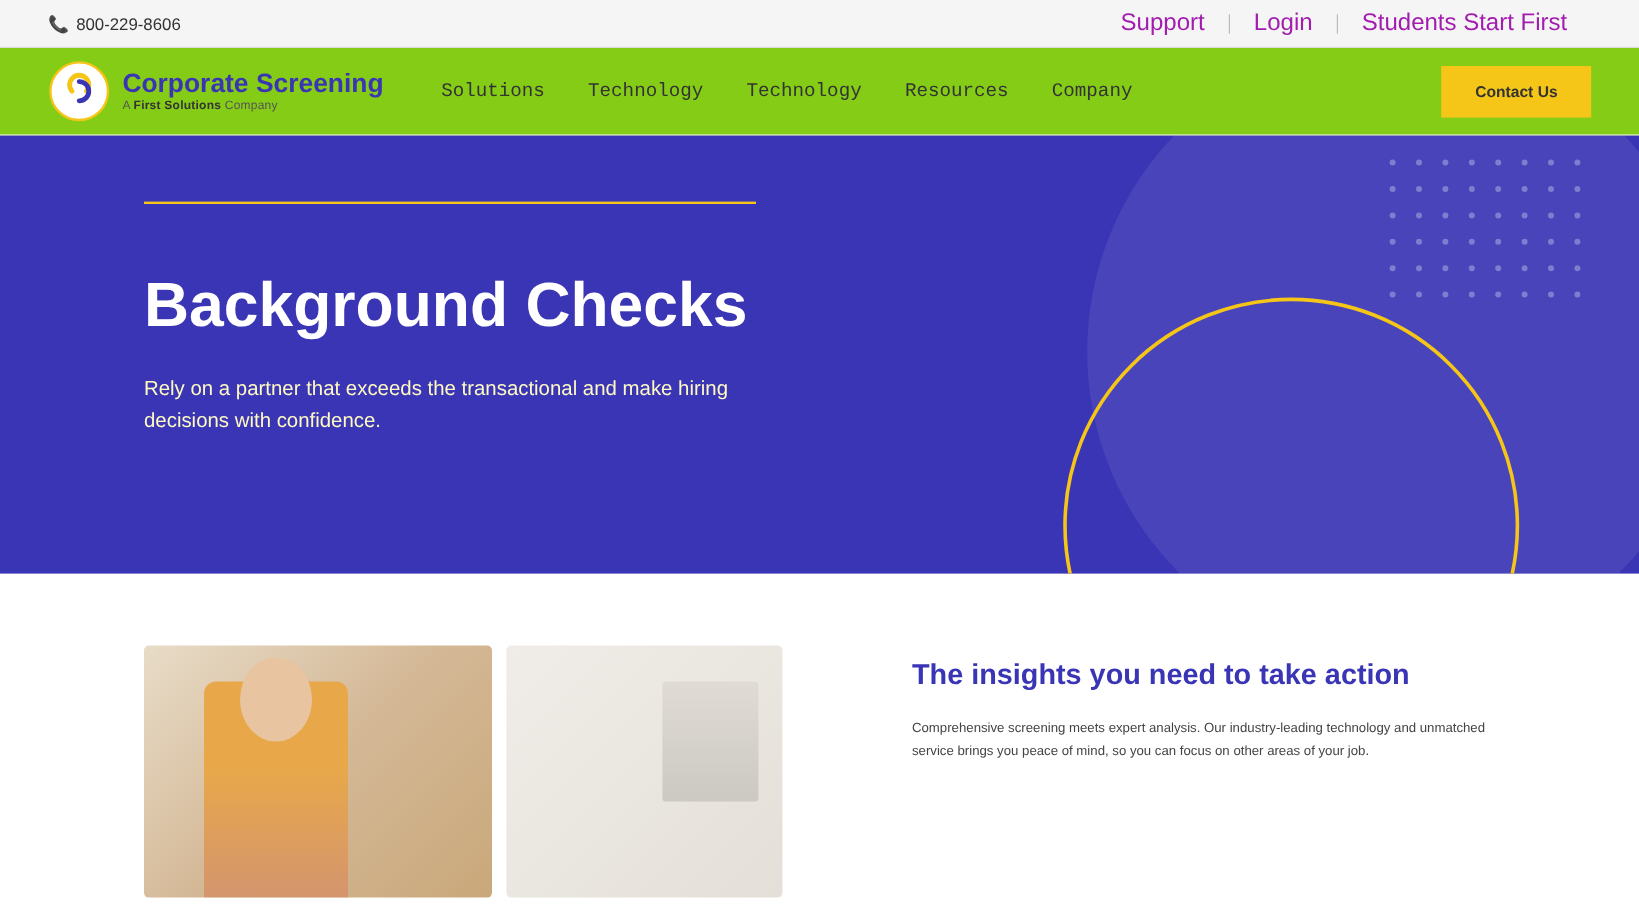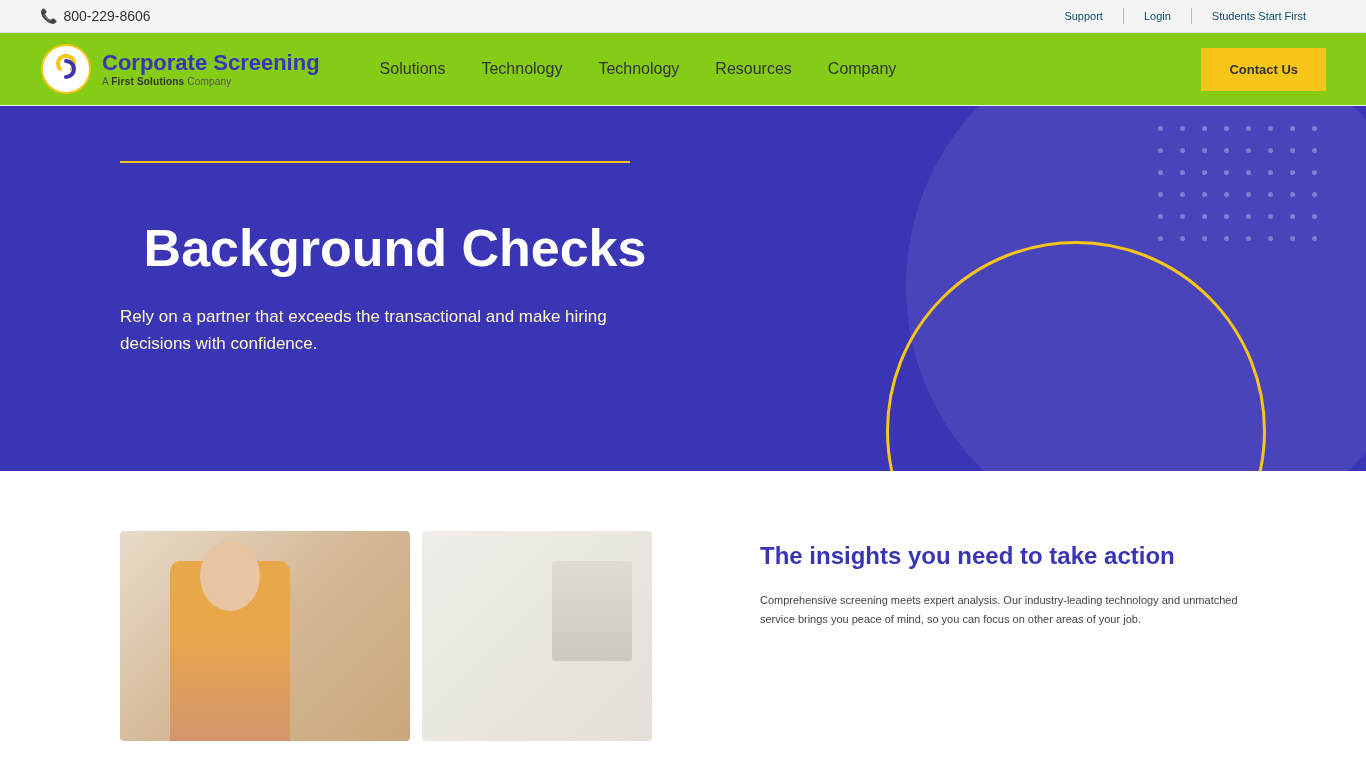--- a/index.html
+++ b/index.html
@@ -22,22 +22,22 @@
       gap: 6px;
       font-size: 14px;
       color: #333;
     }
     .top-bar-links {
       display: flex;
       align-items: center;
       gap: 0;
     }
     .top-bar-link {
-      font-size: 11px;
-      color: #0c4a6e;
+      font-size: 20px;
+      color: #a21caf;
       text-decoration: none;
       padding: 0 20px;
       cursor: pointer;
     }
     .top-bar-divider {
       width: 1px;
       height: 16px;
       background: #bbb;
     }
 
@@ -76,22 +76,23 @@
     }
     .logo-sub span {
       font-weight: bold;
       color: #333;
     }
 
     .nav {
       display: flex;
       align-items: center;
       gap: 36px;
-      margin-left: 60px;
+      margin-left: 48px;
       flex: 1;
+      font-family: Liberation Mono, monospace;
     }
     .nav-item {
       font-size: 16px;
       color: #333;
       text-decoration: none;
       cursor: pointer;
       white-space: nowrap;
     }
 
     .contact-btn {
@@ -166,21 +167,20 @@
       position: relative;
       z-index: 2;
       max-width: 650px;
     }
     .hero-title {
       font-size: 52px;
       font-weight: bold;
       color: #fff;
       line-height: 1.15;
       margin-bottom: 24px;
-      text-align: center;
     }
     .hero-subtitle {
       font-size: 17px;
       color: #fef9c3;
       line-height: 1.6;
       max-width: 550px;
     }
 
     
     .content-section {

